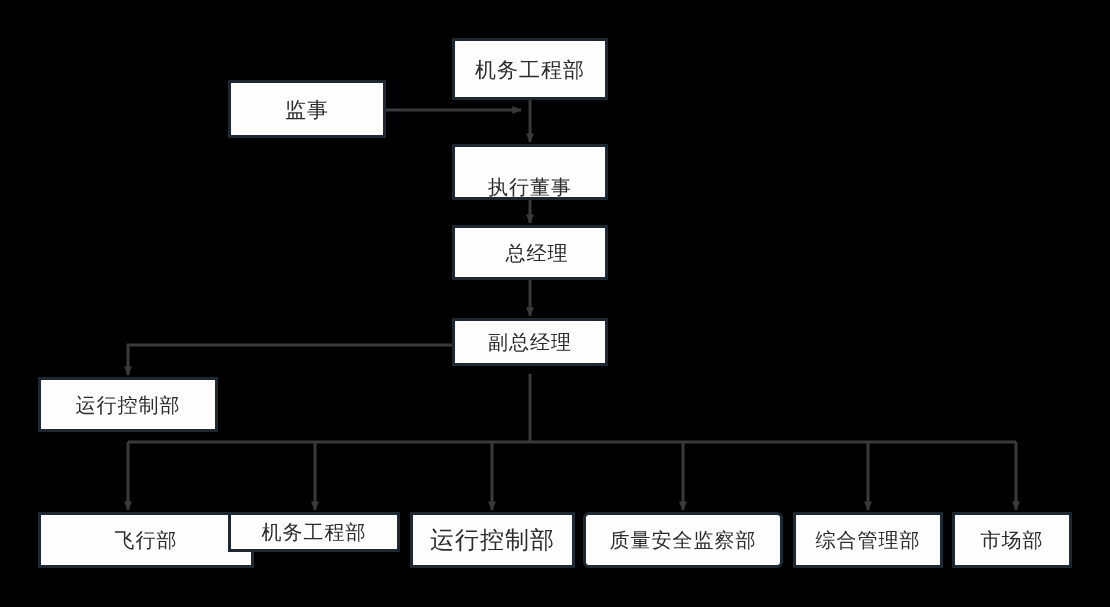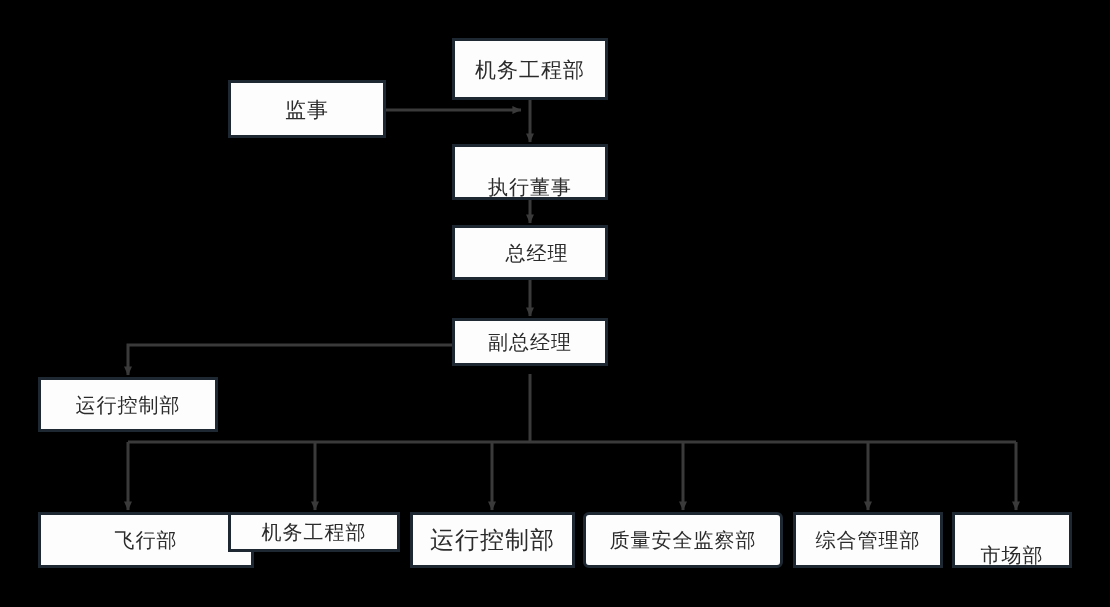--- a/index.html
+++ b/index.html
@@ -112,17 +112,17 @@
   </div>
 
   <div class="node" style="left:583px; top:512px; width:200px; height:56px; font-size:20px;border-radius:6px;">
     <span class="lbl">质量安全监察部</span>
   </div>
 
   <div class="node" style="left:793px; top:512px; width:150px; height:56px; font-size:20px;">
     <span class="lbl">综合管理部</span>
   </div>
 
-  <div class="node" style="left:952px; top:512px; width:120px; height:56px; font-size:20px;align-items:flex-end;">
+  <div class="node" style="left:952px; top:512px; width:120px; height:56px; font-size:20px;">
     <span class="lbl">市场部</span>
   </div>
 
 </div>
 
 </body></html>

